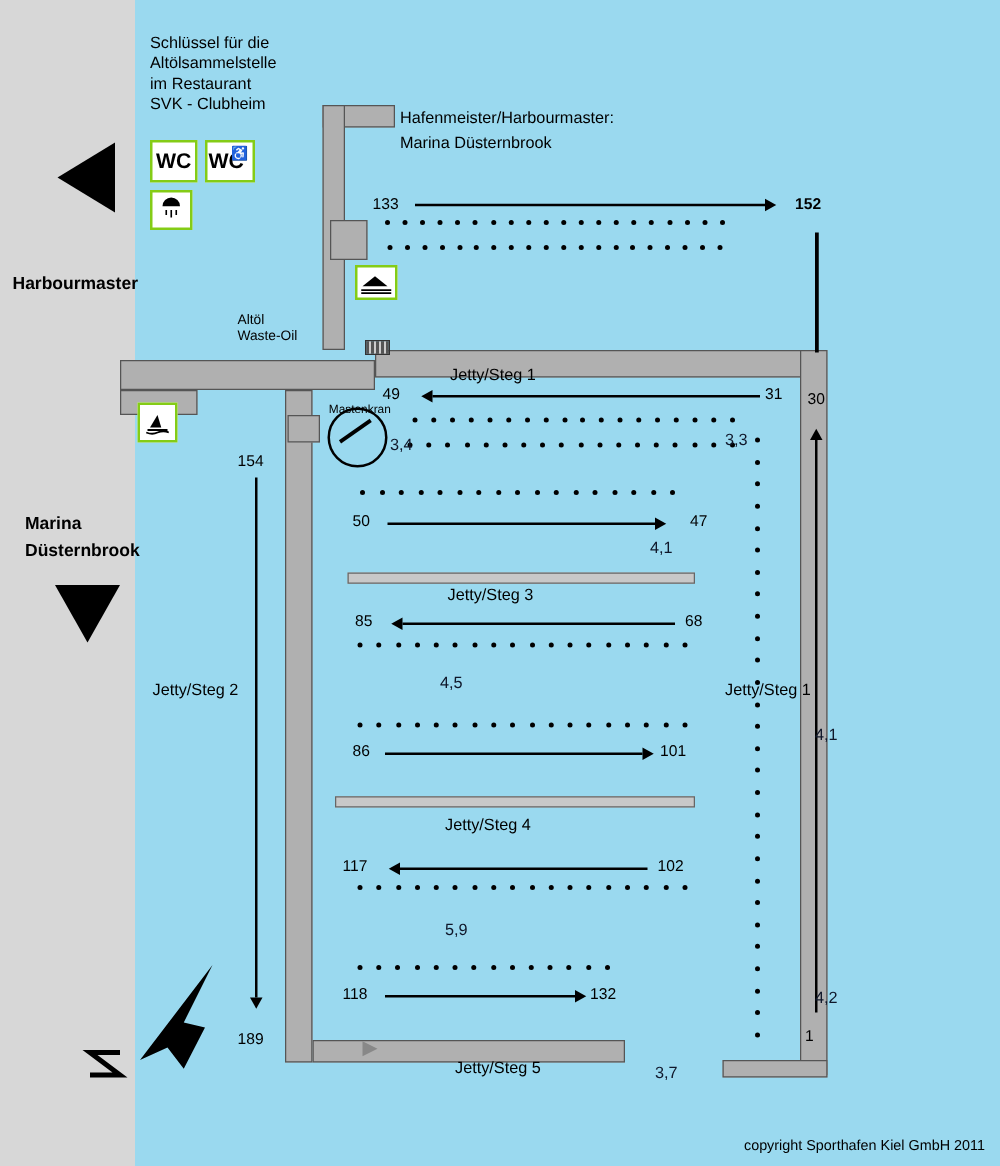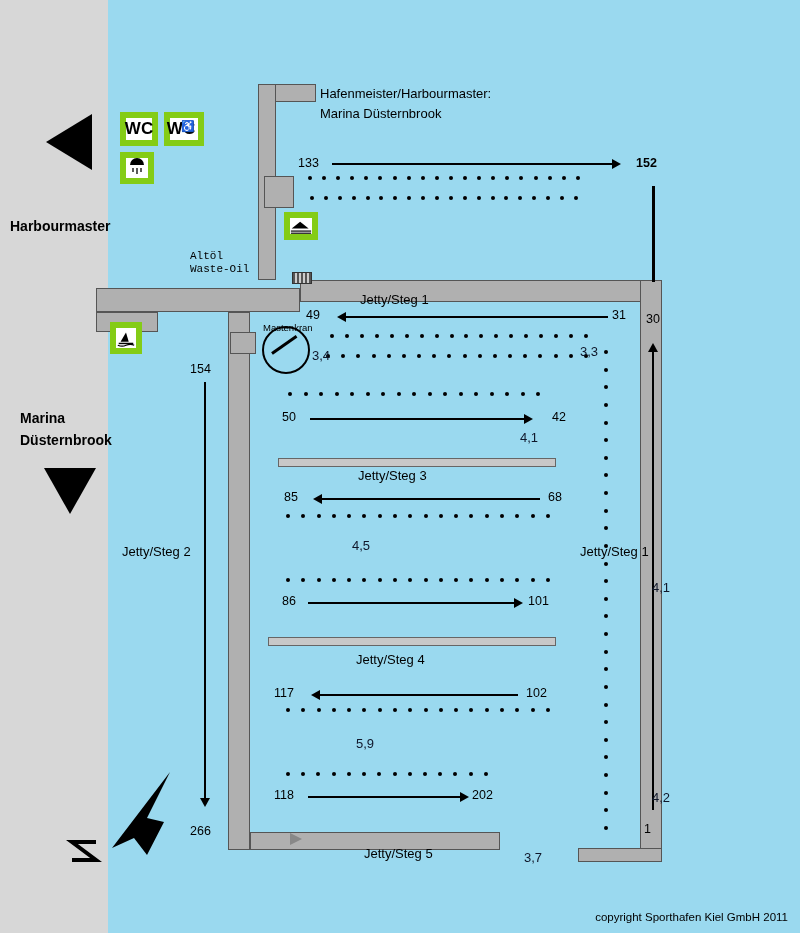--- a/index.html
+++ b/index.html
@@ -45,21 +45,21 @@
     border: 1px solid #666;
     box-sizing: border-box;
   }
   .lbl {
     position: absolute;
     font-size: 13px;
     color: #000;
     white-space: pre;
     line-height: 1.25;
   }
-  .lbl.small { font-size: 11px; font-family: Liberation Mono, monospace; }
+  .lbl.small { font-size: 11px; }
   .lbl.tiny  { font-size: 9.5px; }
   .num {
     position: absolute;
     font-size: 12.5px;
     color: #000;
     white-space: pre;
   }
   .depth {
     position: absolute;
     font-size: 13px;
@@ -141,21 +141,21 @@
     position: absolute;
     width: 0; height: 0;
     border-top: 46px solid #000;
     border-left: 26px solid transparent;
     border-right: 26px solid transparent;
   }
   
   .icon-box {
     position: absolute;
     background: #fff;
-    border: 6px solid #84cc16;
+    border: 2px solid #84cc16;
     box-sizing: border-box;
     display: flex;
     align-items: center;
     justify-content: center;
     font-size: 17px;
     font-weight: bold;
     font-family: "Liberation Sans", sans-serif;
   }
   .copyright {
     position: absolute;
@@ -247,20 +247,24 @@
   <div class="icon-box" style="left:284px;top:212px;width:34px;height:28px;">
     <svg width="26" height="20" viewBox="0 0 26 20">
         <path d="M2 13 l10 -8 l10 8 z" fill="#000"></path>
         <g stroke="#000" stroke-width="1.4">
           <path d="M1 16 h24"></path>
           <path d="M1 18.5 h24"></path>
         </g>
       </svg>
   </div>
 
+  <div class="lbl" style="left:120px;top:26px;width:190px;">Schlüssel für die
+Altölsammelstelle
+im Restaurant
+SVK - Clubheim</div>
   <div class="lbl" style="left:320px;top:86px;">Hafenmeister/Harbourmaster:</div>
   <div class="lbl" style="left:320px;top:106px;">Marina Düsternbrook</div>
   <div class="lbl bold" style="left:10px;top:218px;font-size:14px;">Harbourmaster</div>
   <div class="lbl bold" style="left:20px;top:410px;font-size:14px;">Marina</div>
   <div class="lbl bold" style="left:20px;top:432px;font-size:14px;">Düsternbrook</div>
   <div class="lbl small" style="left:190px;top:250px;">Altöl</div>
   <div class="lbl small" style="left:190px;top:263px;">Waste-Oil</div>
   <div class="lbl tiny" style="left:220px;top:322px;padding-left:43px;">Mastenkran</div>
 
   <div class="lbl" style="left:360px;top:292px;">Jetty/Steg 1</div>
@@ -361,21 +365,21 @@
       <i></i>
       <i></i>
       <i></i>
       <i></i>
       <i></i>
   </div>
   <div class="depth" style="left:312px;top:348px;">3,4</div>
   <div class="depth" style="left:580px;top:344px;">3,3</div>
 
   <div class="num" style="left:282px;top:410px;">50</div>
-  <div class="num" style="left:552px;top:410px;">42</div>
+  <div class="num" style="left:552px;top:410px;">47</div>
   <div class="arrow-line" style="left:310px;top:418px;width:214px;"></div>
   <div class="arrow-head right" style="left:524px;top:414px;"></div>
   <div class="dots" style="left:288px;top:392px;width:252px;">
     <i></i>
       <i></i>
       <i></i>
       <i></i>
       <i></i>
       <i></i>
       <i></i>
@@ -463,21 +467,21 @@
       <i></i>
       <i></i>
       <i></i>
       <i></i>
       <i></i>
       <i></i>
   </div>
   <div class="depth" style="left:356px;top:736px;">5,9</div>
 
   <div class="num" style="left:274px;top:788px;">118</div>
-  <div class="num" style="left:472px;top:788px;">202</div>
+  <div class="num" style="left:472px;top:788px;">132</div>
   <div class="arrow-line" style="left:308px;top:796px;width:152px;"></div>
   <div class="arrow-head right" style="left:460px;top:792px;"></div>
   <div class="dots" style="left:286px;top:772px;width:202px;">
     <i></i>
       <i></i>
       <i></i>
       <i></i>
       <i></i>
       <i></i>
       <i></i>
@@ -485,21 +489,21 @@
       <i></i>
       <i></i>
       <i></i>
       <i></i>
       <i></i>
       <i></i>
   </div>
   <div class="depth" style="left:524px;top:850px;">3,7</div>
 
   <div class="num" style="left:190px;top:362px;">154</div>
-  <div class="num" style="left:190px;top:824px;">266</div>
+  <div class="num" style="left:190px;top:824px;">189</div>
   <div class="vline" style="left:204px;top:382px;height:416px;"></div>
   <div class="arrow-head down" style="left:200px;top:798px;"></div>
 
   <div class="num" style="left:644px;top:822px;">1</div>
   <div class="vline" style="left:652px;top:352px;height:458px;"></div>
   <div class="arrow-head up" style="left:648px;top:343px;"></div>
   <div class="dots-v" style="left:604px;top:350px;height:480px;">
     <i></i>
       <i></i>
       <i></i>

